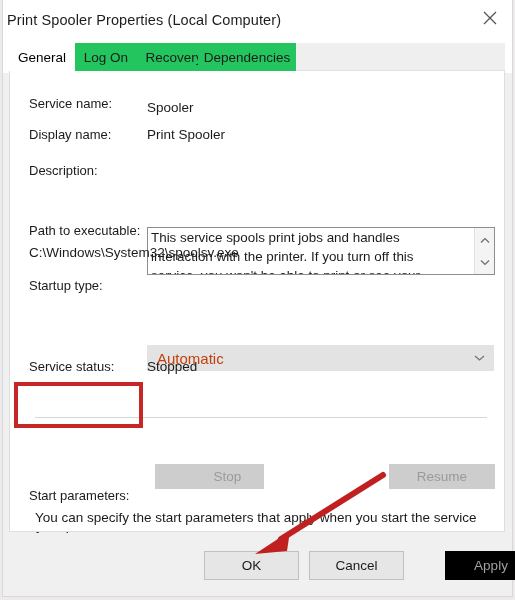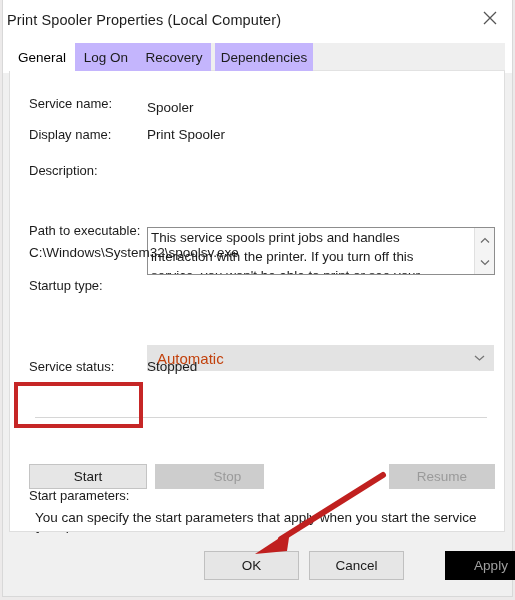--- a/index.html
+++ b/index.html
@@ -90,21 +90,21 @@
     position: absolute;
     top: 0px;
     height: 28px;
     display: flex;
     align-items: center;
     justify-content: center;
     font-size: 13.5px;
     color: #1c1c1c;
     cursor: default;
     box-sizing: border-box;
-    background: #c4b5fd;
+    background: #22c55e;
   }
   .tab.active {
     background: #ffffff;
     height: 29px;
     color: #000000;
   }
 
   
   .content {
     position: absolute;
@@ -335,21 +335,21 @@
       <div class="tabstrip-bg"></div>
       <div class="tab active" style="left:6px; width:66px;">
         <span>General</span>
       </div>
       <div class="tab" style="left:72px; width:62px;">
         <span>Log On</span>
       </div>
       <div class="tab" style="left:134px; width:74px;">
         <span>Recovery</span>
       </div>
-      <div class="tab" style="left:212px; width:98px;">
+      <div class="tab" style="left:195px; width:98px;">
         <span>Dependencies</span>
       </div>
     </div>
 
     <div class="content">
 
       <div class="lbl" style="left:19px; top:25px;">Service name:</div>
       <div class="val" style="left:137px; top:29px;">Spooler</div>
 
       <div class="lbl" style="left:19px; top:56px;">Display name:</div>
@@ -384,23 +384,20 @@
             <path d="M1 1.5 L5.5 5.5 L10 1.5" stroke="#757575" stroke-width="1.3" fill="none"></path>
           </svg>
         </span>
       </div>
 
       <div class="sep"></div>
 
       <div class="lbl" style="left:19px; top:288px;">Service status:</div>
       <div class="val" style="left:137px; top:288px;">Stopped</div>
 
-      <div class="ctrl-btn enabled" style="left:19px; width:118px;">
-        <span>Start</span>
-      </div>
       <div class="ctrl-btn disabled" style="left:145px; width:109px;padding-left:36px;">
         <span>Stop</span>
       </div>
       <div class="ctrl-btn disabled" style="left:379px; width:106px;">
         <span>Resume</span>
       </div>
 
       <div class="helptext">You can specify the start parameters that apply when you start the service from here.</div>
 
       <div class="lbl" style="left:19px; top:417px;">Start parameters:</div>

